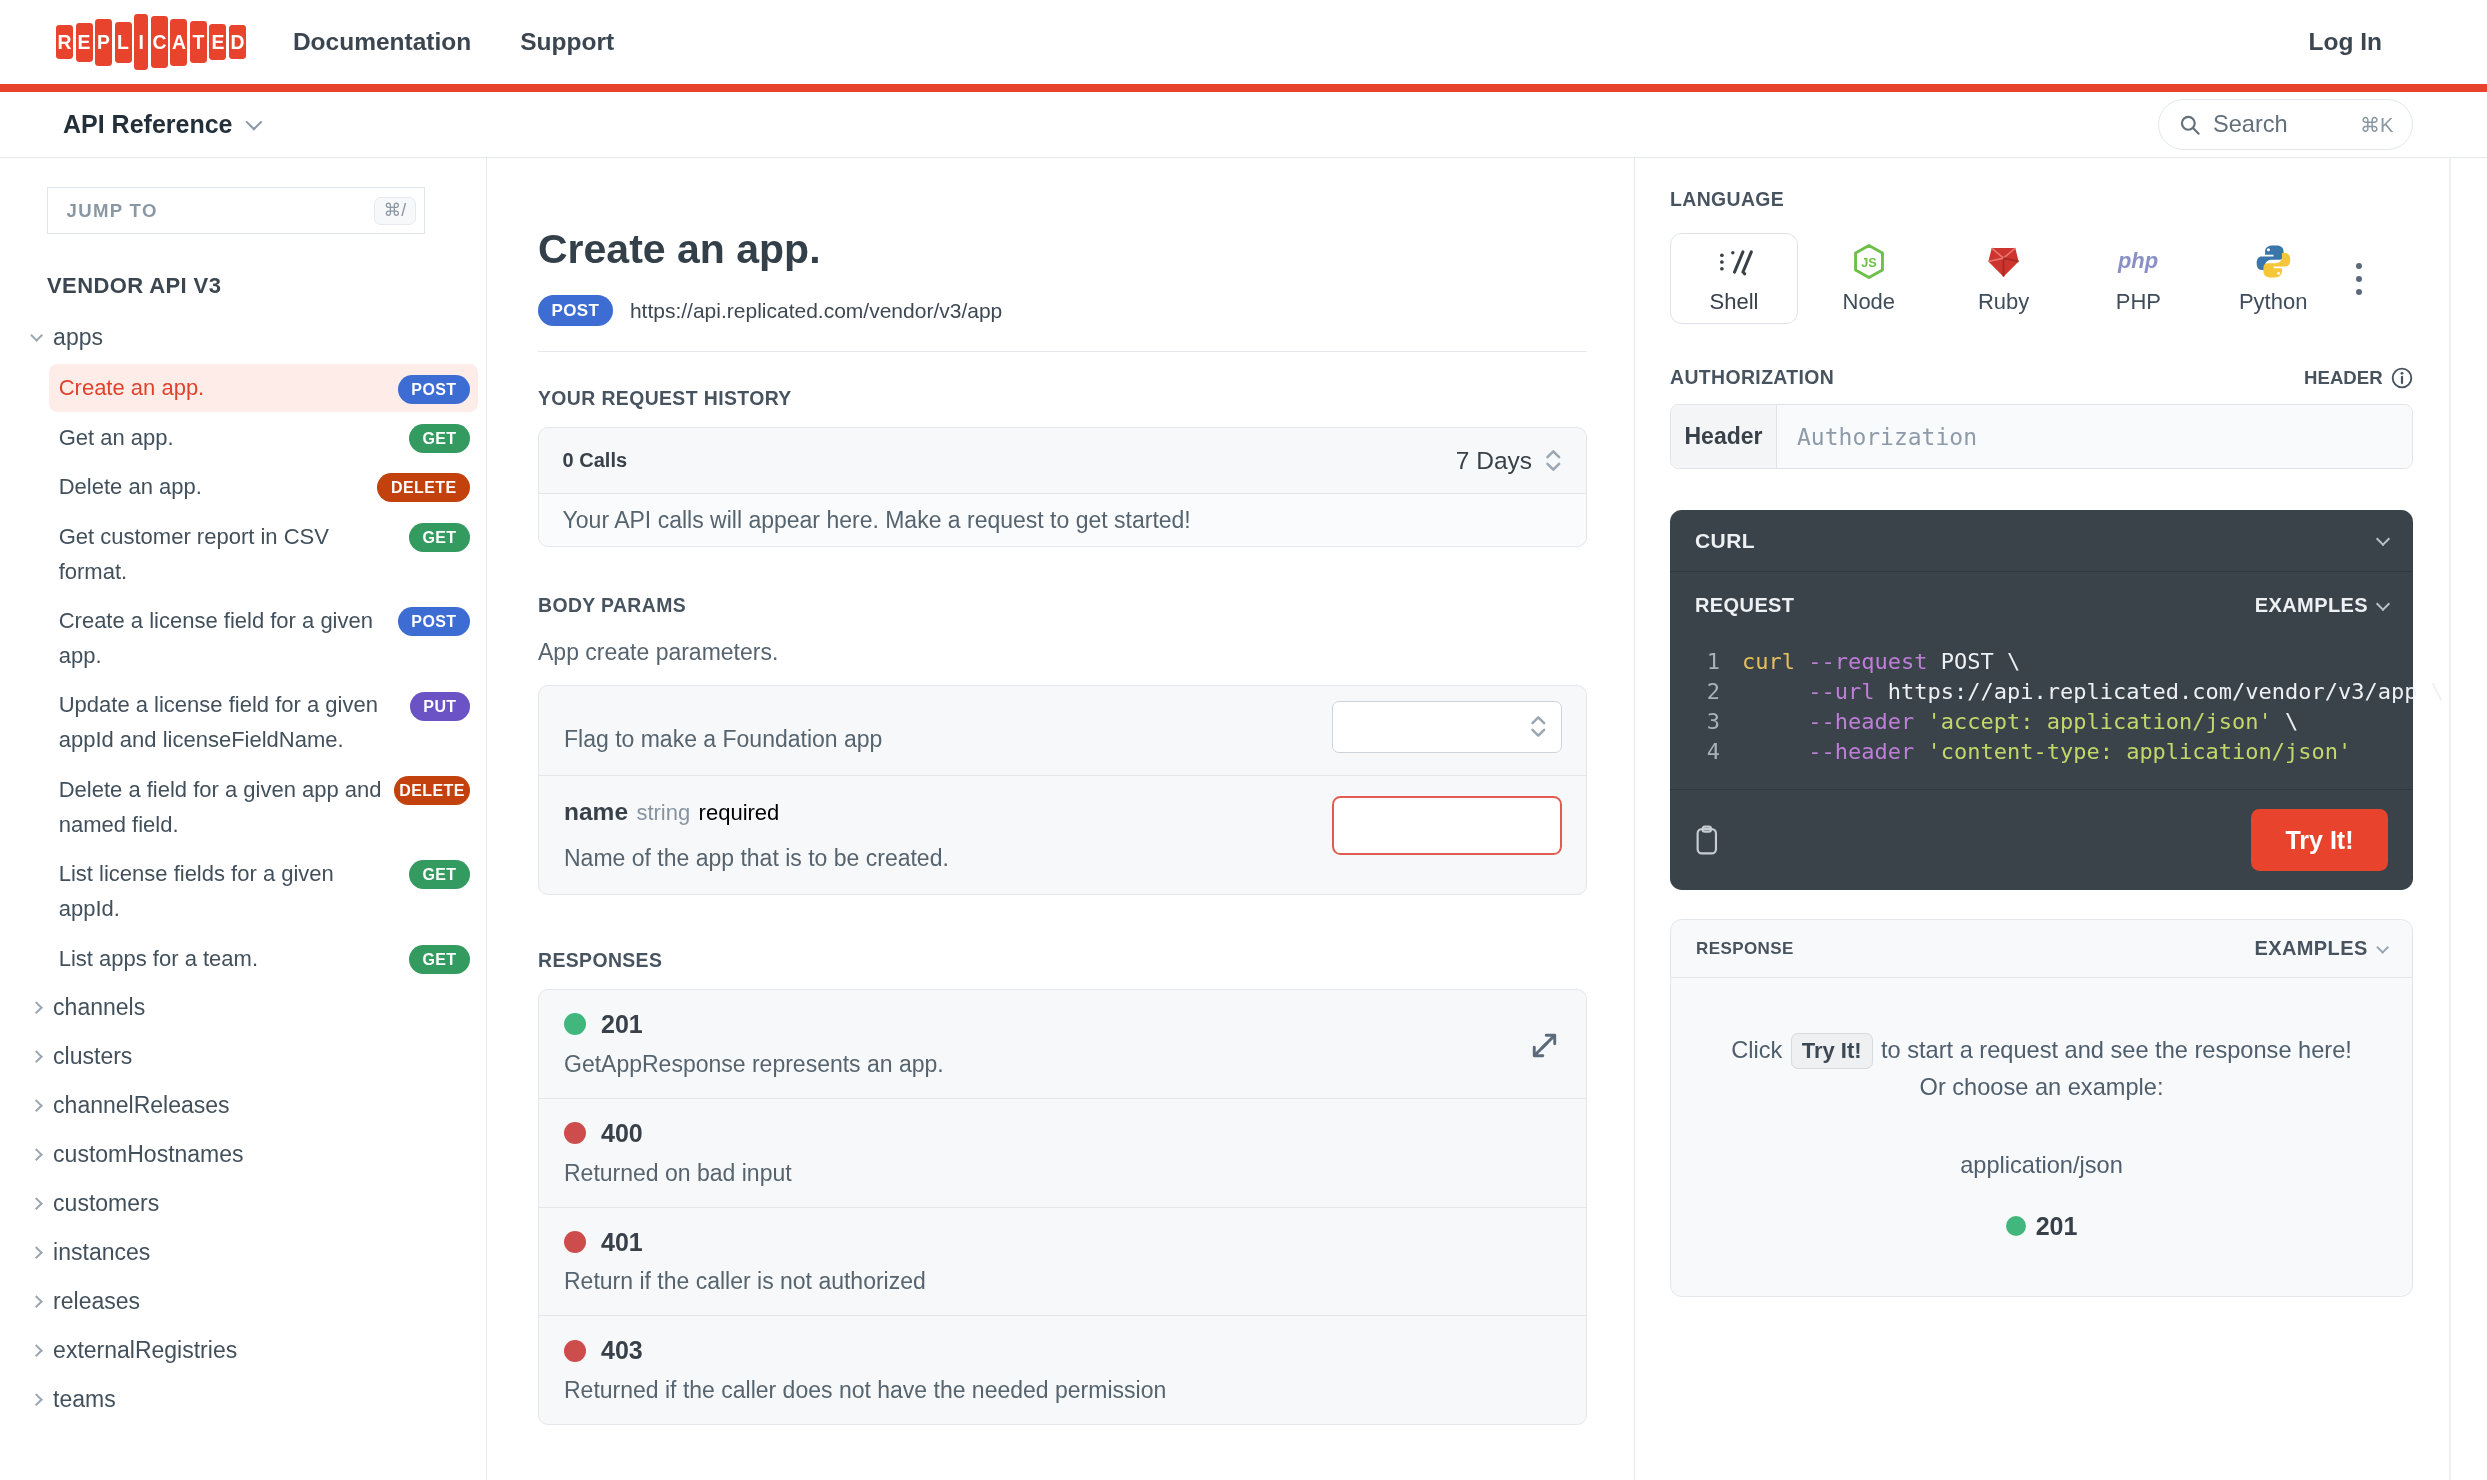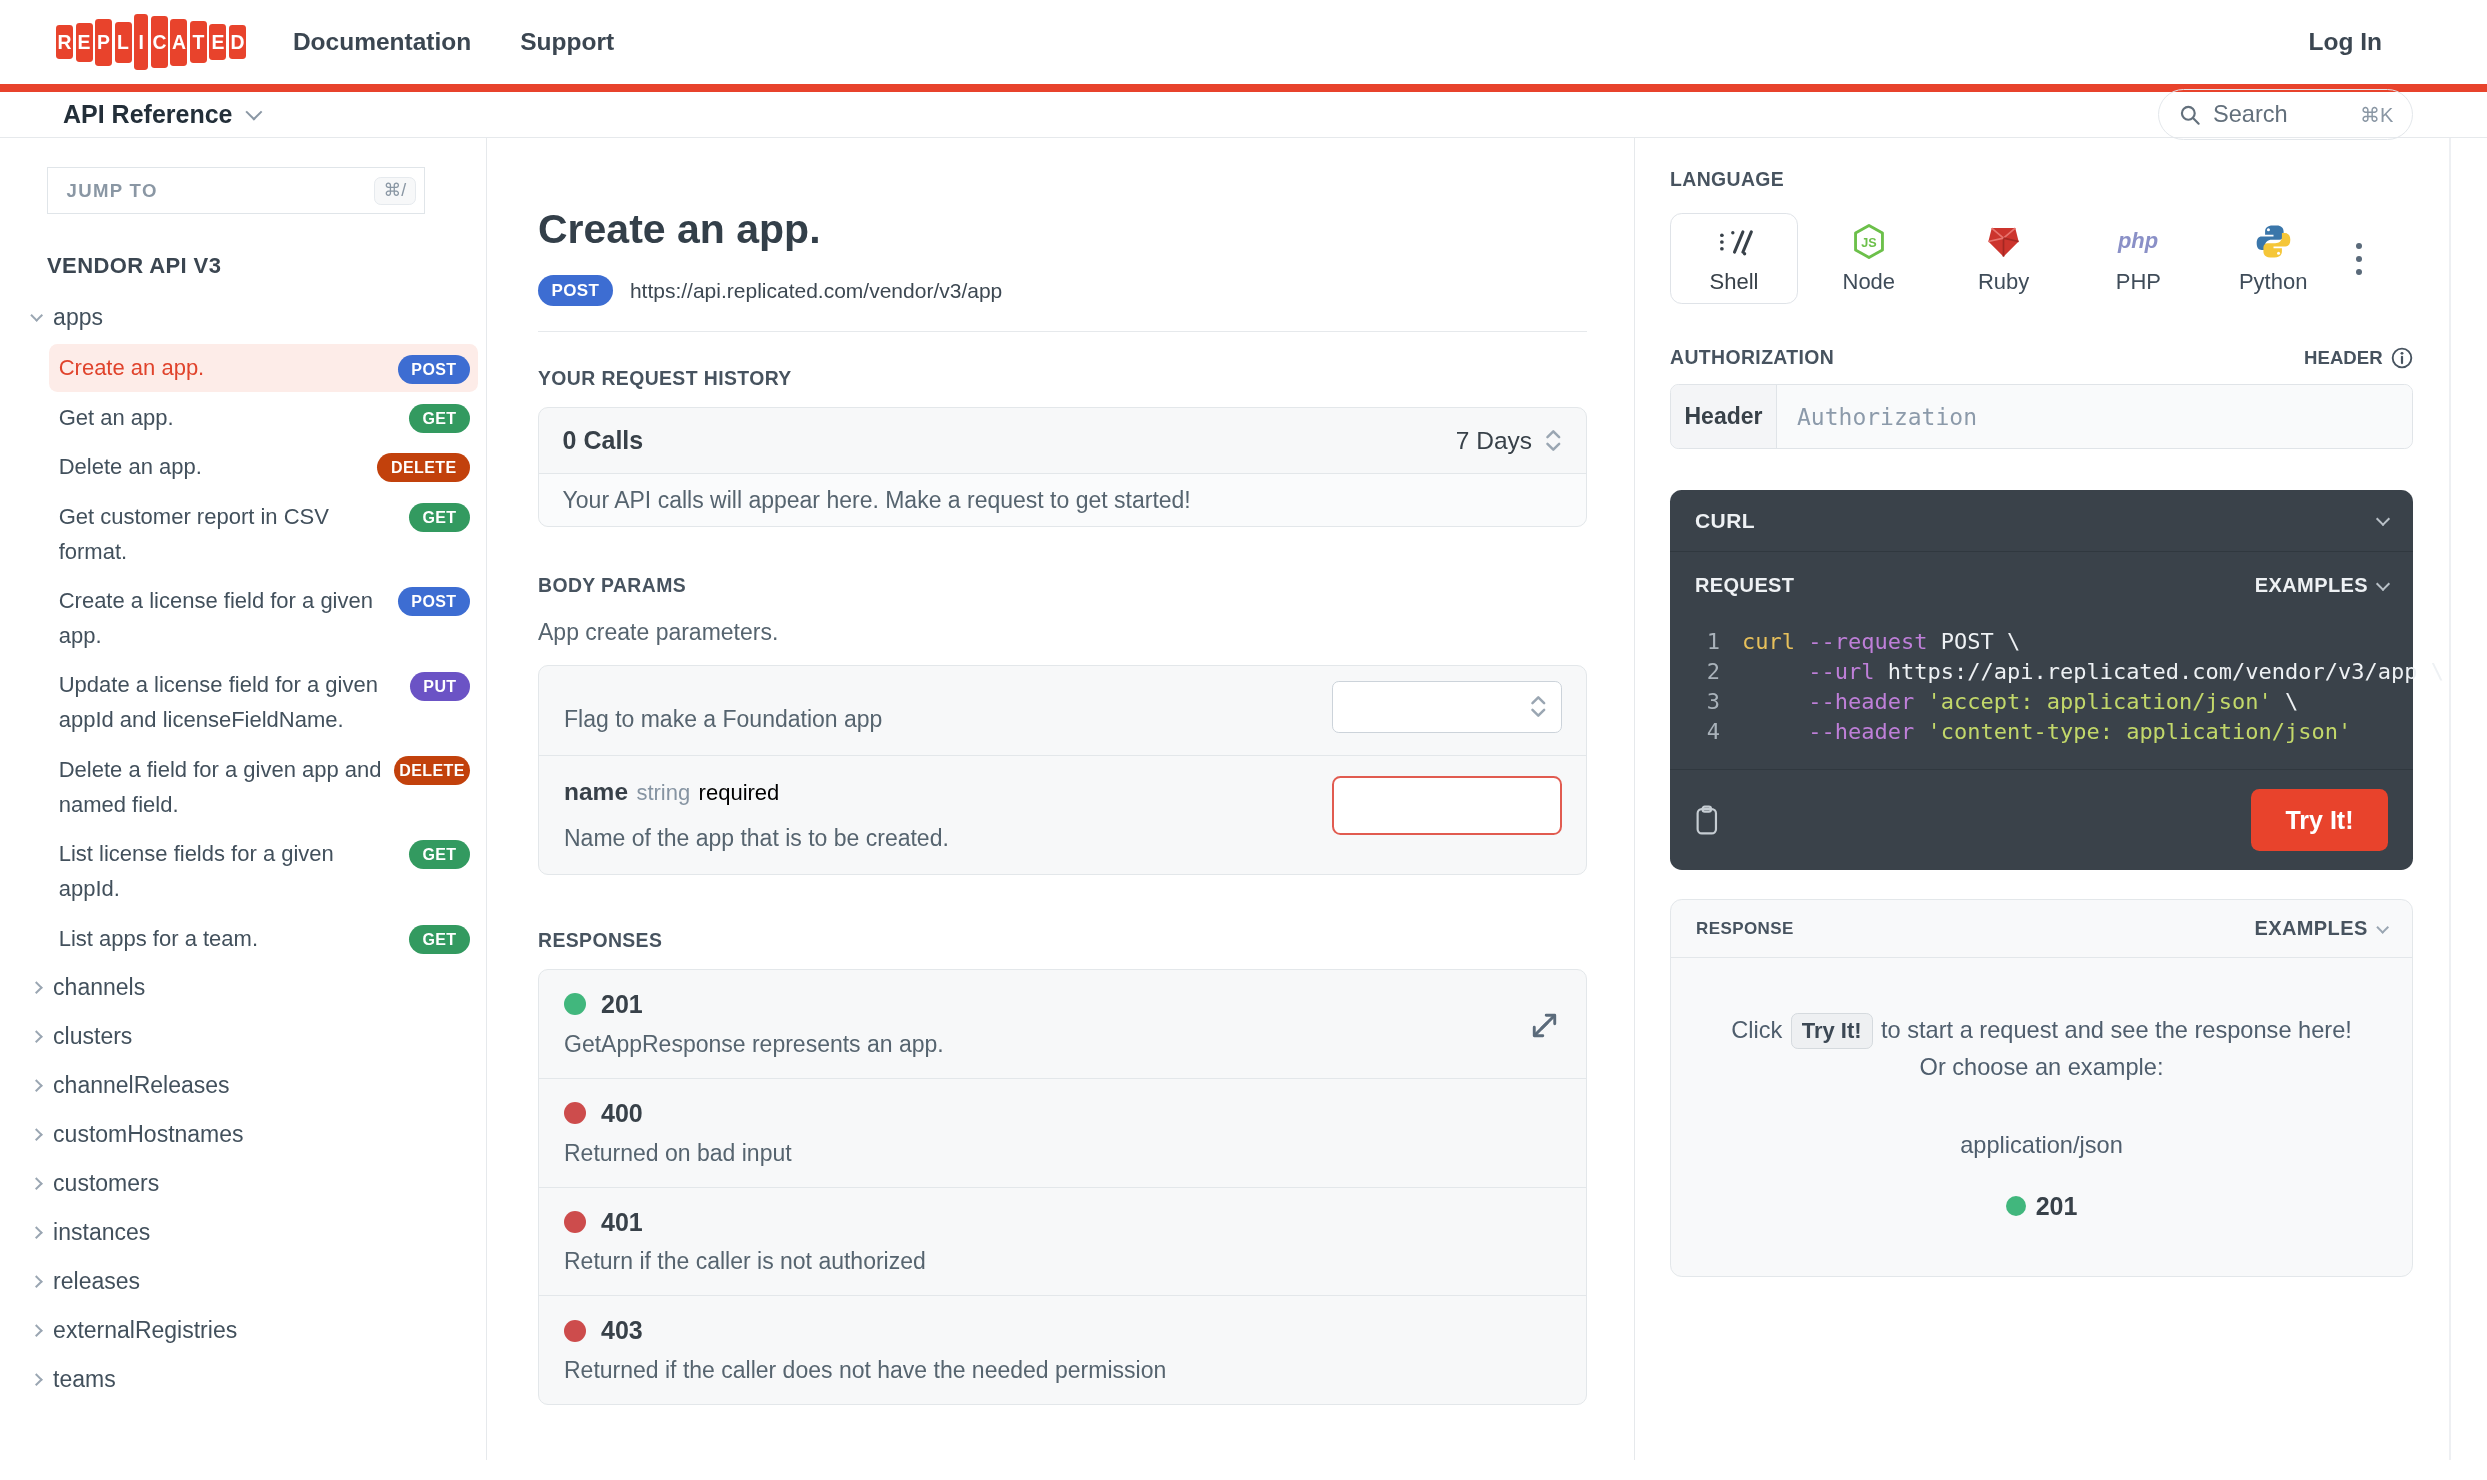--- a/index.html
+++ b/index.html
@@ -13,21 +13,21 @@
   .tile:nth-child(1){height:34px}.tile:nth-child(2){height:39px}.tile:nth-child(3){height:47px}
   .tile:nth-child(4){height:41px}.tile:nth-child(5){height:56px;width:14.4px}.tile:nth-child(6){height:52px}
   .tile:nth-child(7){height:47px}.tile:nth-child(8){height:42px}.tile:nth-child(9){height:36px}
   .tile:nth-child(10){height:34px}
   .nav-links { display:flex; gap:49px; margin-left:47px; }
   .nav-link { font-size:24.5px; font-weight:700; color:#3b4651; cursor:pointer; }
   .login { margin-left:auto; font-size:24.5px; font-weight:700; color:#3b4651; cursor:pointer; }
   .redbar { height:8.4px; background:#E8432C; }
 
   
-  .subnav { height:46px; display:flex; align-items:center; padding:0 74px 0 63px; border-bottom:0.8px solid #e6e9ec; }
+  .subnav { height:66px; display:flex; align-items:center; padding:0 74px 0 63px; border-bottom:0.8px solid #e6e9ec; }
   .subnav-title { display:flex; align-items:center; gap:15px; font-size:25px; font-weight:700; color:#232f39; cursor:pointer; }
   .chev { display:inline-block; width:11.8px; height:11.8px; border-right:2.5px solid #8a97a4; border-bottom:2.5px solid #8a97a4; transform:rotate(45deg); margin-top:-5px; }
   .search-pill { margin-left:auto; width:255px; height:51px; border:1.7px solid #e3e7eb; border-radius:27px;
                  display:flex; align-items:center; padding:0 18.6px; cursor:text; }
   .search-pill .ph { color:#63707c; font-size:23.6px; margin-left:11.8px; }
   .search-pill .kbd { margin-left:auto; color:#8a97a4; font-size:20px; }
 
   
   .layout { position:relative; height:1322px; }
   .panel-scroll { position:absolute; right:36px; top:0; height:100%; width:1.7px; background:#eef0f3; }
@@ -57,21 +57,21 @@
   .h1 { margin-top:68px; font-size:41px; font-weight:700; color:#333f49; }
   .endpoint { display:flex; align-items:center; gap:17px; margin-top:22px; }
   .endpoint .badge { height:31px; border-radius:16px; font-size:17px; }
   .endpoint .url { font-size:21px; color:#3d4852; }
   .hr { height:0.8px; background:#e6e9ec; margin-top:25px; }
   .sec-label { font-size:19.4px; font-weight:700; color:#47535f; letter-spacing:0.4px; }
   .sec-rh { margin-top:35px; }
   .card { border:0.8px solid #e3e7ea; border-radius:10px; background:#f7f8f9; }
   .hist { margin-top:17px; }
   .hist-head { height:66px; display:flex; align-items:center; padding:0 23.6px; border-bottom:0.8px solid #e3e7ea; }
-  .hist-calls { font-size:25px; font-weight:700; color:#384149; }
+  .hist-calls { font-size:20px; font-weight:700; color:#384149; }
   .hist-range { margin-left:auto; display:flex; align-items:center; gap:11.8px; font-size:24.5px; color:#384149; cursor:pointer; }
   .hist-info { height:52px; display:flex; align-items:center; padding:0 23.6px; font-size:23px; color:#56646f; background:#fafbfc; border-radius:0 0 10px 10px; }
   .sec-bp { margin-top:47px; }
   .bp-desc { margin-top:22px; font-size:23px; color:#56646f; }
   .params { margin-top:18.6px; }
   .p-row { position:relative; padding:22px 25px; border-bottom:0.8px solid #e3e7ea; }
   .p-row:last-child { border-bottom:none; }
   .p-name { font-size:24.5px; font-weight:700; color:#384149; }
   .p-type { font-size:22px; color:#8694a2; margin-left:8.4px; font-weight:400; }
   .p-req { font-size:22px; color:#000000; margin-left:8.4px; font-weight:400; }

